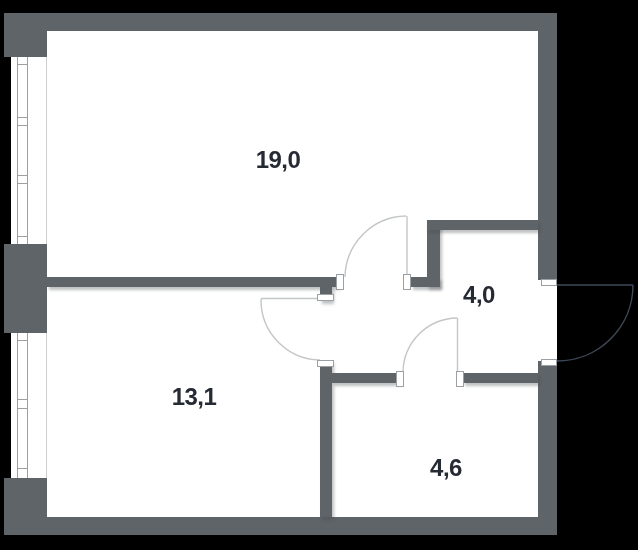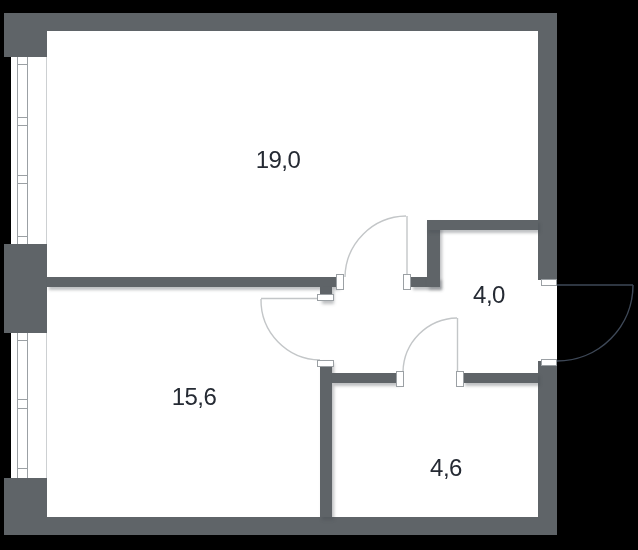--- a/index.html
+++ b/index.html
@@ -1,21 +1,21 @@
 <!DOCTYPE html>
 <html style="--background: #000000; --floor: #ffffff; --wall: #5f6468; --window_line: #9ba0a4; --window_edge: #cdd0d2; --interior_door: #c3c6c8; --entrance_door: #3e4857; --label_text: #252a33;"><head>
 <meta charset="utf-8">
 <style>
   html,body{margin:0;padding:0;}
   body{
     width:638px;height:550px;position:relative;overflow:hidden;
     background:var(--background,#000);
     font-family:"Liberation Sans",sans-serif;
   }
-  .plan{position:absolute;left:0;top:0;width:548px;height:550px;}
+  .plan{position:absolute;left:0;top:0;width:548px;height:550px;font-weight:bold;}
   .floor{position:absolute;background:var(--floor,#fff);}
   .wall{position:absolute;background:var(--wall,#5f6468);}
   .iwall{box-shadow:2px 3px 3px rgba(70,75,80,0.35);}
   .lines{position:absolute;left:0;top:0;}
   .winline{stroke:var(--window_line,#9ba0a4);stroke-width:1;fill:none;}
   .winedge{stroke:var(--window_edge,#cdd0d2);stroke-width:1;fill:none;}
   .door-line{stroke:var(--interior_door,#c2c5c7);stroke-width:1.4;fill:none;}
   .entry-line{stroke:var(--entrance_door,#3e4857);stroke-width:1.5;fill:none;}
   .jamb{position:absolute;background:var(--floor,#fff);
         border:1px solid var(--window_line,#9ba0a4);box-sizing:border-box;}
@@ -100,17 +100,17 @@
   <div class="jamb" style="left:336px;top:274px;width:8px;height:16px;"></div>
   <div class="jamb" style="left:403px;top:274px;width:8px;height:16px;"></div>
   <div class="jamb" style="left:317px;top:294px;width:17px;height:7px;"></div>
   <div class="jamb" style="left:317px;top:360px;width:17px;height:7px;"></div>
   <div class="jamb" style="left:396px;top:371px;width:8px;height:16px;"></div>
   <div class="jamb" style="left:456px;top:371px;width:8px;height:16px;"></div>
   <div class="jamb" style="left:541px;top:279px;width:16px;height:7px;"></div>
   <div class="jamb" style="left:541px;top:359px;width:16px;height:7px;"></div>
 
   <div class="room-label" style="left:278px;top:160px;">19,0</div>
-  <div class="room-label" style="left:194px;top:397px;">15,6</div>
-  <div class="room-label" style="left:489px;top:295px;">4,0</div>
+  <div class="room-label" style="left:194px;top:397px;">13,1</div>
+  <div class="room-label" style="left:479px;top:295px;">4,0</div>
   <div class="room-label" style="left:446px;top:468px;">4,6</div>
 
 </div>
 
 </body></html>

